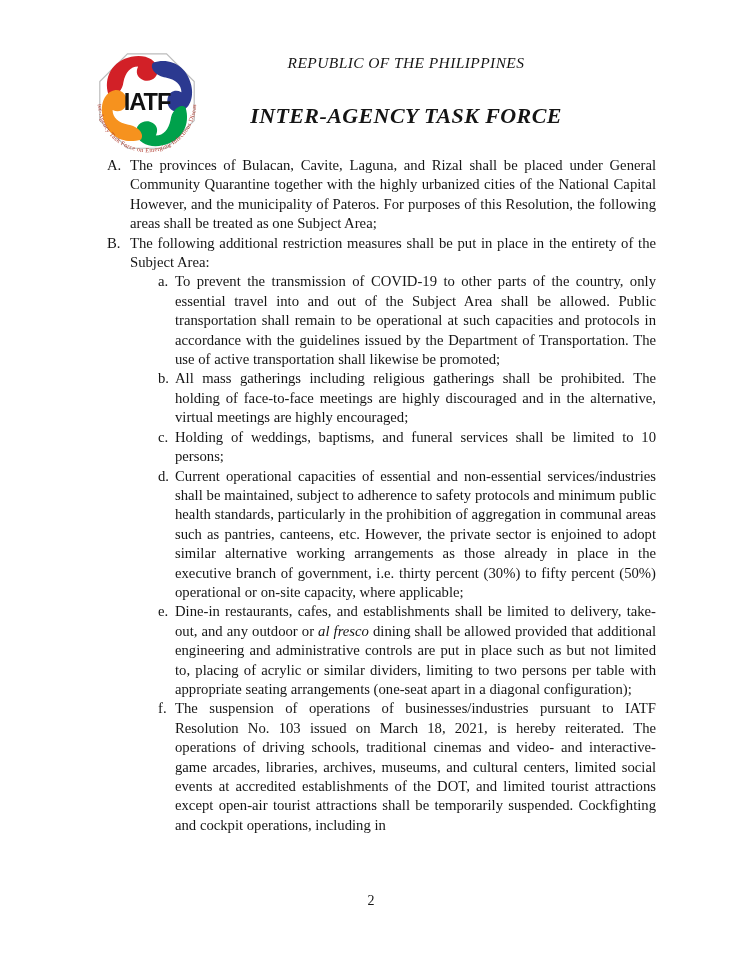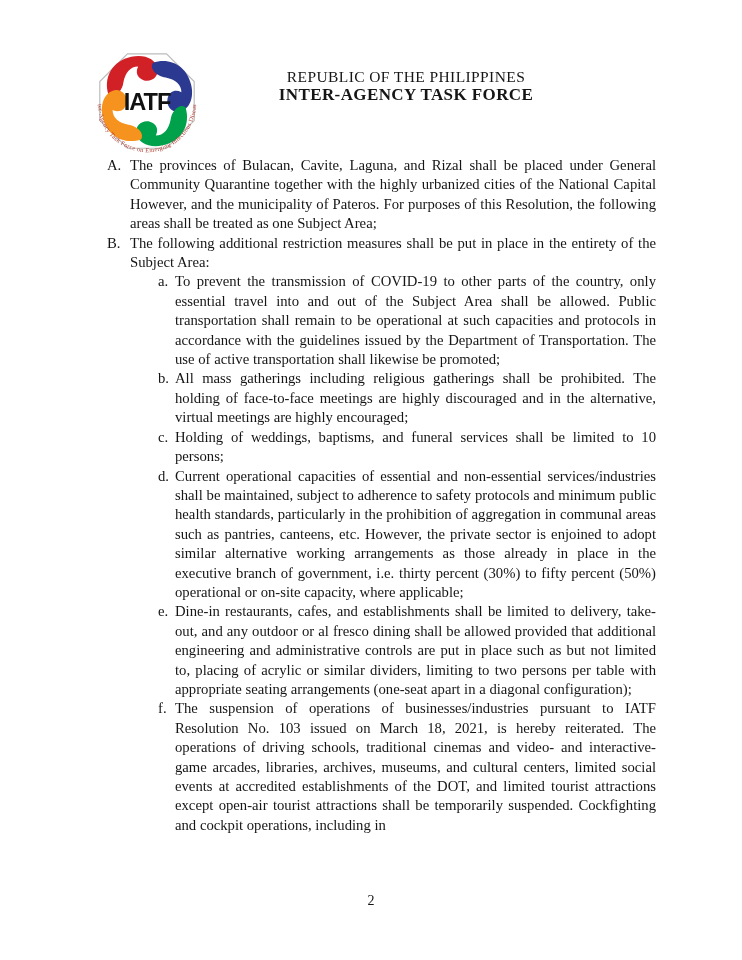--- a/index.html
+++ b/index.html
@@ -8,36 +8,36 @@
     width:742px; height:960px;
     margin:0 auto;
     background:#ffffff;
     font-family:"Liberation Serif", serif;
     color:#151515;
     overflow:hidden;
   }
 
   
   .logo-wrap { position:absolute; left:88px; top:44px; width:118px; height:118px; }
-  .header-text { position:absolute; left:148px; top:68px; width:516px; text-align:center; }
+  .header-text { position:absolute; left:148px; top:54px; width:516px; text-align:center;font-style:italic; }
   .hdr-line1 { font-size:15.5px; letter-spacing:0.4px; line-height:1.15; }
-  .hdr-line2 { font-size:17px; font-weight:bold; letter-spacing:0.4px; line-height:1.1; }
+  .hdr-line2 { font-size:22px; font-weight:bold; letter-spacing:0.4px; line-height:1.1;margin-top:32px; }
   .hdr-line3 { font-size:14px; font-weight:bold; letter-spacing:0.1px; line-height:1.15; }
 
   
   .doc-body {
     position:absolute; left:100px; top:156px; width:556px;
     font-size:14.7px; line-height:19.4px;
     text-align:justify;
   }
   .item { position:relative; padding-left:30px; }
   .item > .marker { position:absolute; left:7px; top:0; }
   .subitem { position:relative; padding-left:75px; }
   .subitem > .marker { position:absolute; left:58px; top:0; }
-  .italic { }
+  .italic { font-style:italic; }
 
   
   .page-number {
     position:absolute; left:0; top:893px; width:742px;
     text-align:center; font-size:14px;
   }
 </style>
 </head>
 <body>
 

